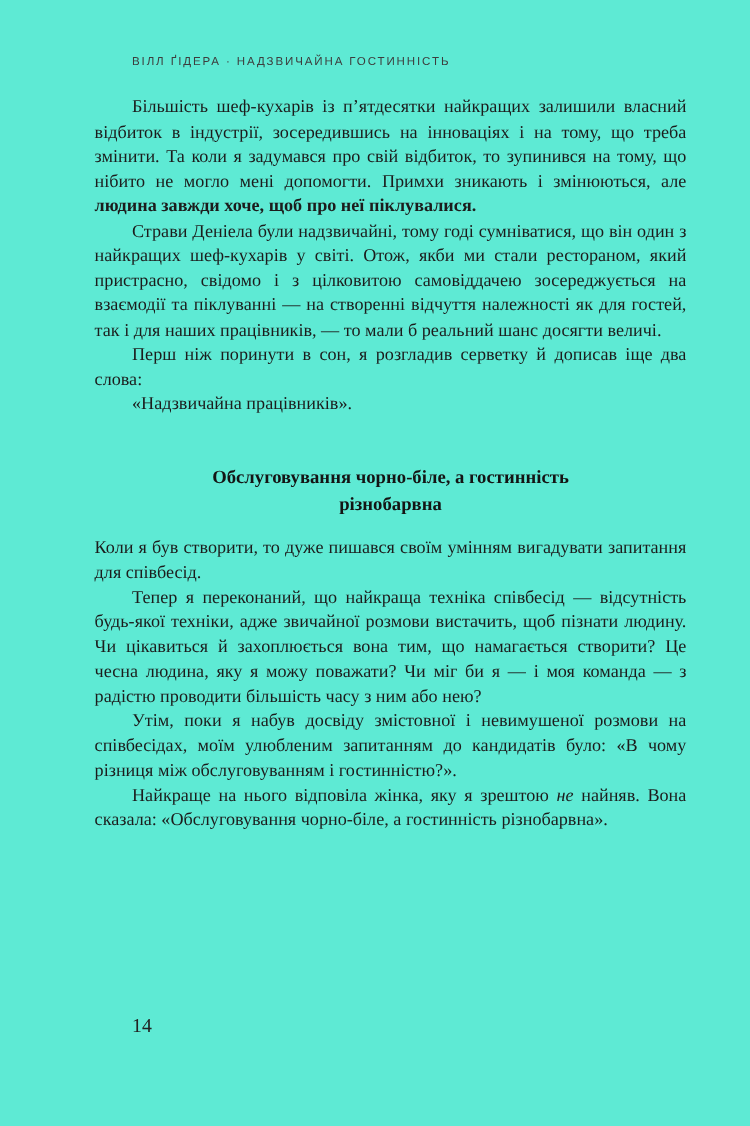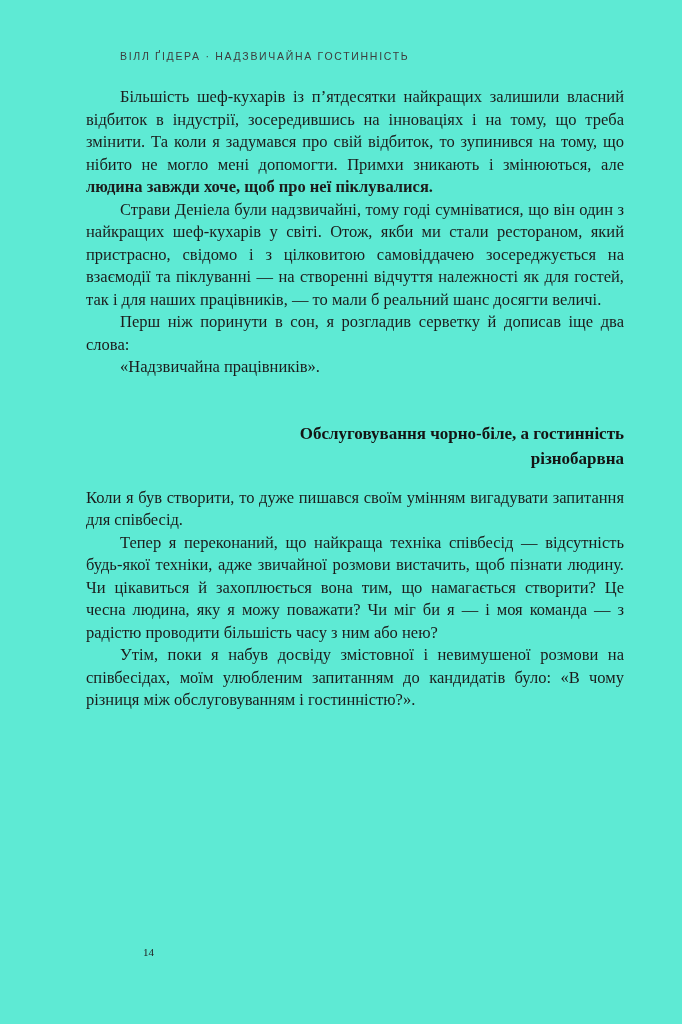--- a/index.html
+++ b/index.html
@@ -43,46 +43,46 @@
   .para.indent {
     text-indent: 34px;
   }
   .b { font-weight: bold; }
   .i { font-style: italic; }
   .section-heading {
     font-size: 17px;
     line-height: 25px;
     font-weight: bold;
     margin: 42px 0 16px 0;
-    text-align: right;
+    text-align: center;
     text-indent: 0;
     white-space: pre-line;
     color: #141414;
   }
   .page-number {
     position: absolute;
     left: 120px;
-    top: 946px;
-    font-size: 11px;
+    top: 922px;
+    font-size: 18px;
     color: #222222;
-    margin-left: 23px;
   }
 </style>
 </head>
 <body>
 
 <div class="page">
   <div class="running-header">Вілл Ґідера · Надзвичайна гостинність</div>
 
   <main class="text-block">
       <p class="para indent"><span>Більшість шеф-кухарів із п’ятдесятки найкращих залишили власний відбиток в індустрії, зосередившись на інноваціях і на тому, що треба змінити. Та коли я задумався про свій відбиток, то зупинився на тому, що нібито не могло мені допомогти. Примхи зникають і змінюються, але </span><span class="b">людина завжди хоче, щоб про неї піклувалися.</span></p>
       <p class="para indent"><span>Страви Деніела були надзвичайні, тому годі сумніватися, що він один з найкращих шеф-кухарів у світі. Отож, якби ми стали рестораном, який пристрасно, свідомо і з цілковитою самовіддачею зосереджується на взаємодії та піклуванні — на створенні відчуття належності як для гостей, так і для наших працівників, — то мали б реальний шанс досягти величі.</span></p>
       <p class="para indent"><span>Перш ніж поринути в сон, я розгладив серветку й дописав іще два слова:</span></p>
       <p class="para indent"><span>«Надзвичайна працівників».</span></p>
       <h2 class="section-heading">Обслуговування чорно-біле, а гостинність
 різнобарвна</h2>
       <p class="para"><span>Коли я був створити, то дуже пишався своїм умінням вигадувати запитання для співбесід.</span></p>
       <p class="para indent"><span>Тепер я переконаний, що найкраща техніка співбесід — відсутність будь-якої техніки, адже звичайної розмови вистачить, щоб пізнати людину. Чи цікавиться й захоплюється вона тим, що намагається створити? Це чесна людина, яку я можу поважати? Чи міг би я — і моя команда — з радістю проводити більшість часу з ним або нею?</span></p>
       <p class="para indent"><span>Утім, поки я набув досвіду змістовної і невимушеної розмови на співбесідах, моїм улюбленим запитанням до кандидатів було: «В чому різниця між обслуговуванням і гостинністю?».</span></p>
+      <p class="para indent"><span>Найкраще на нього відповіла жінка, яку я зрештою </span><span class="i">не</span><span> найняв. Вона сказала: «Обслуговування чорно-біле, а гостинність різнобарвна».</span></p>
     </main>
 
   <div class="page-number">14</div>
 </div>
 
 </body></html>

